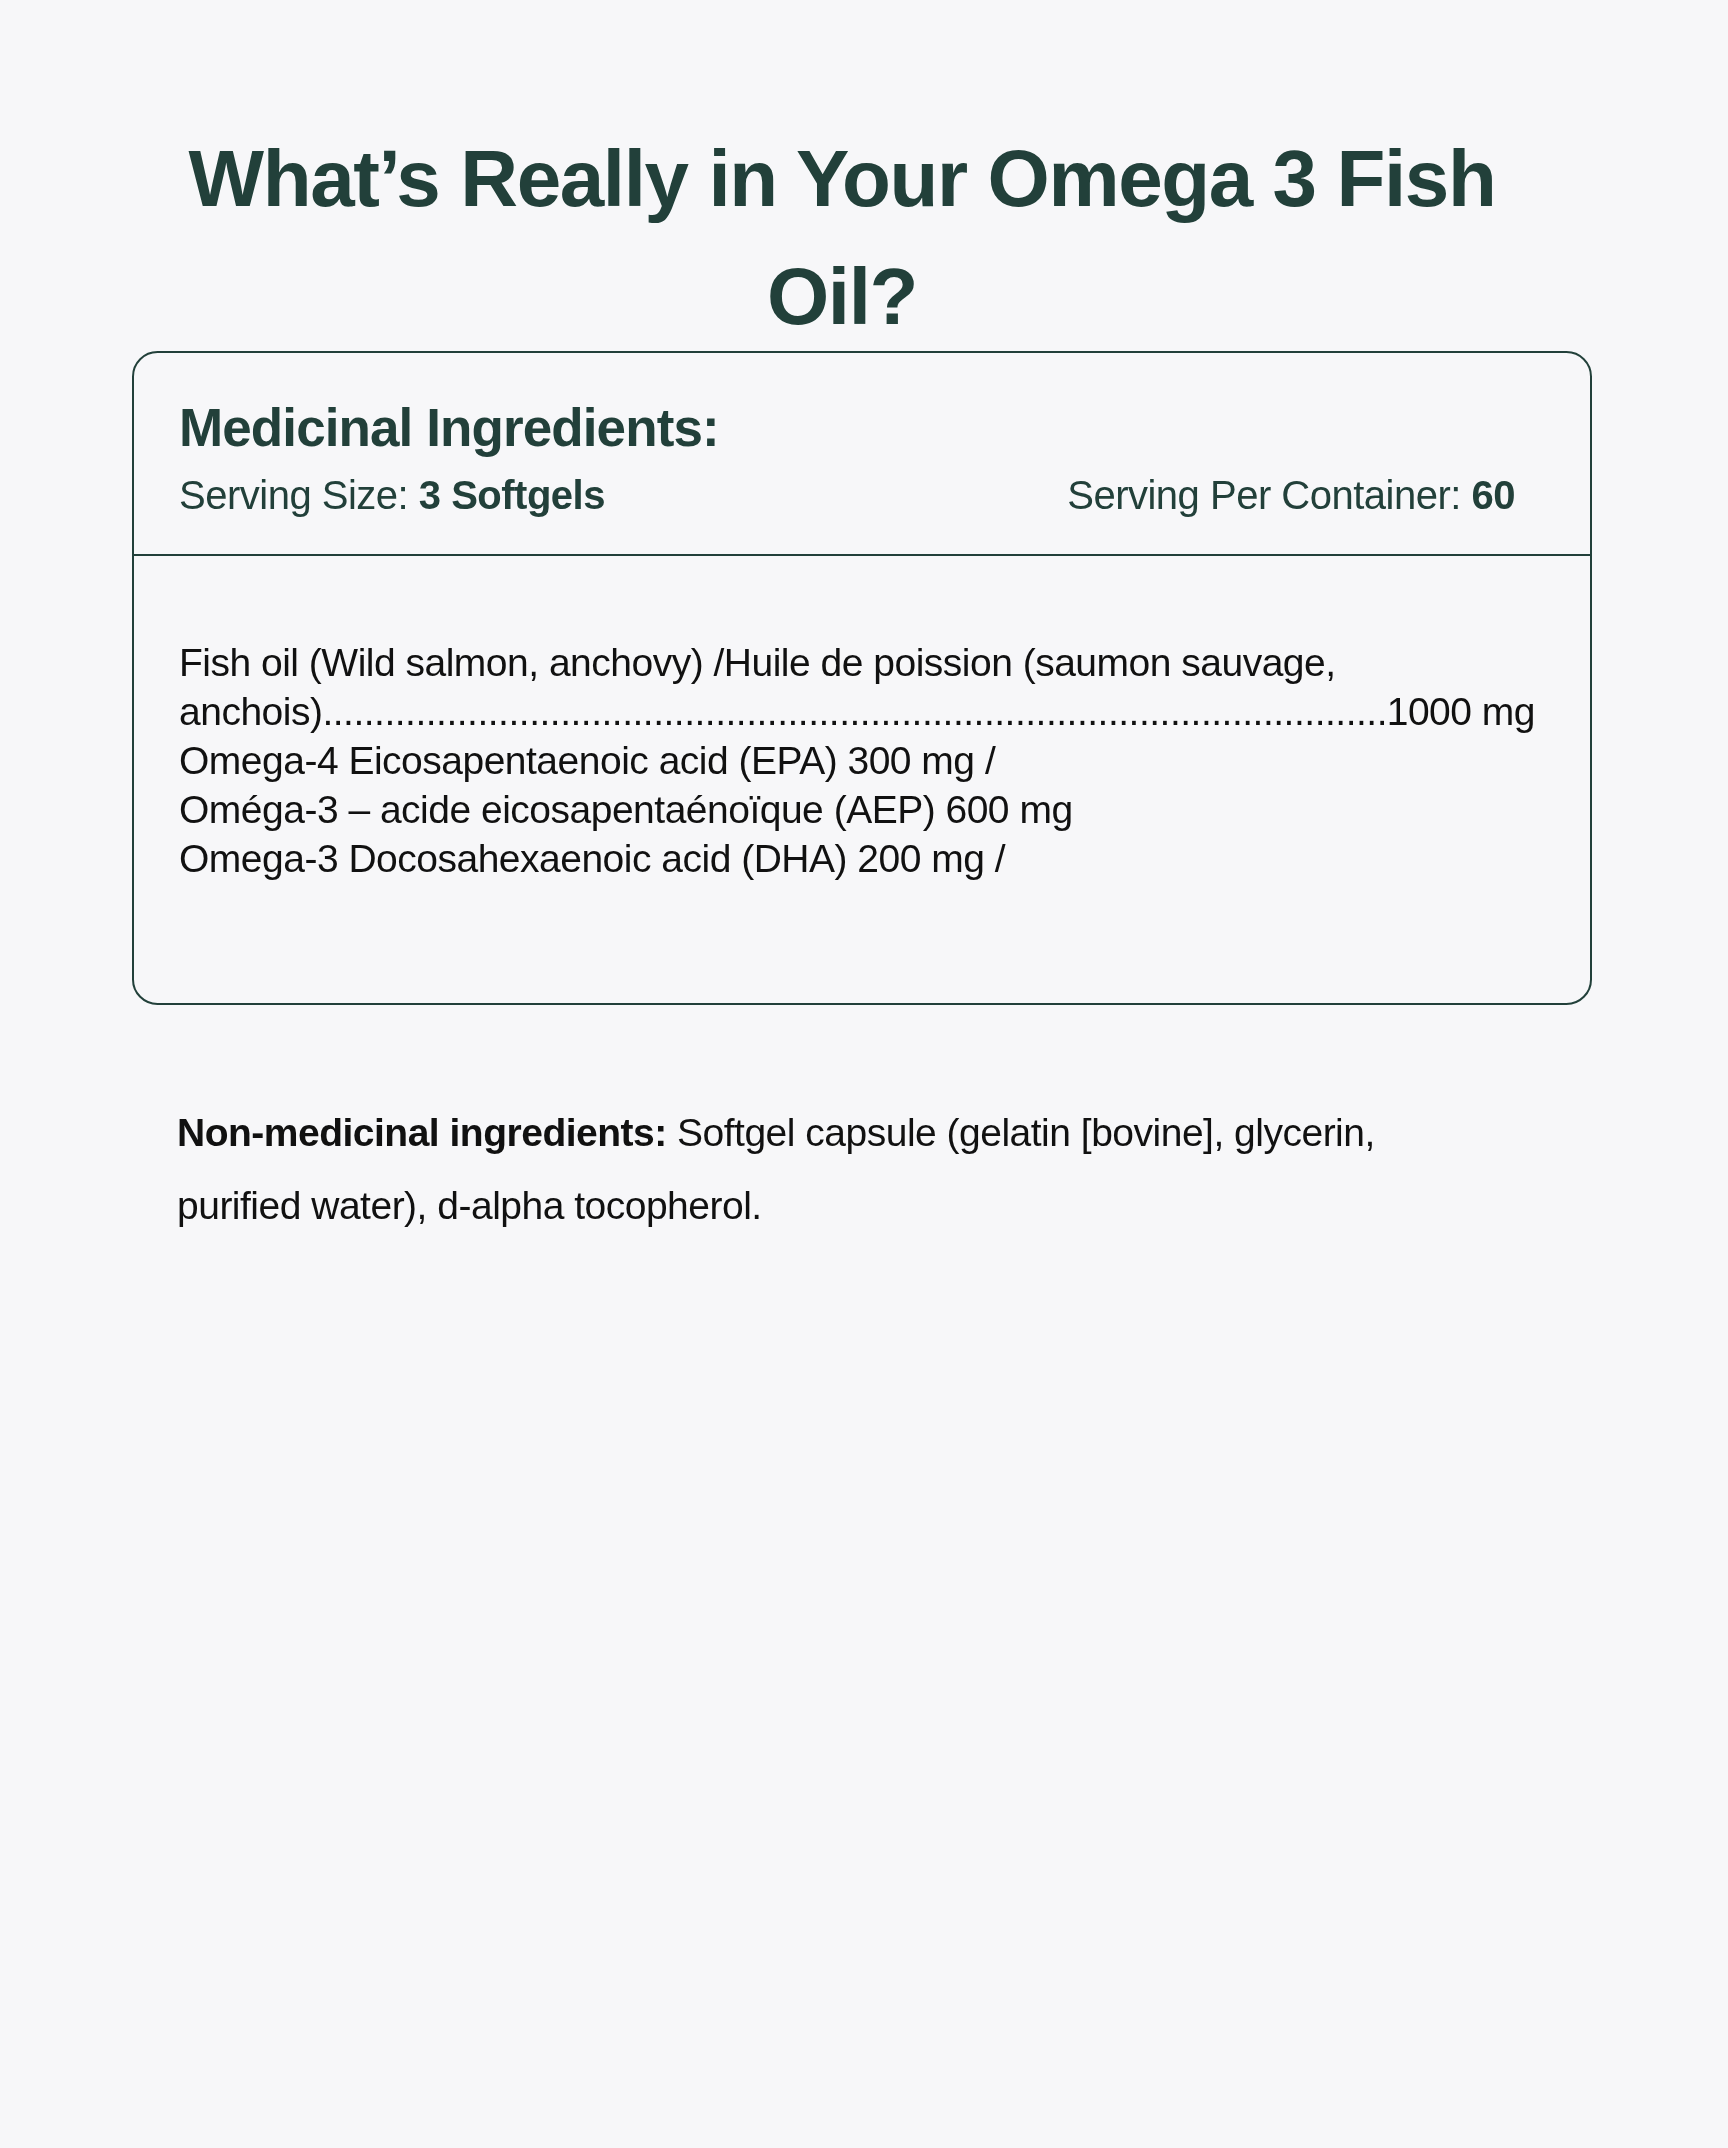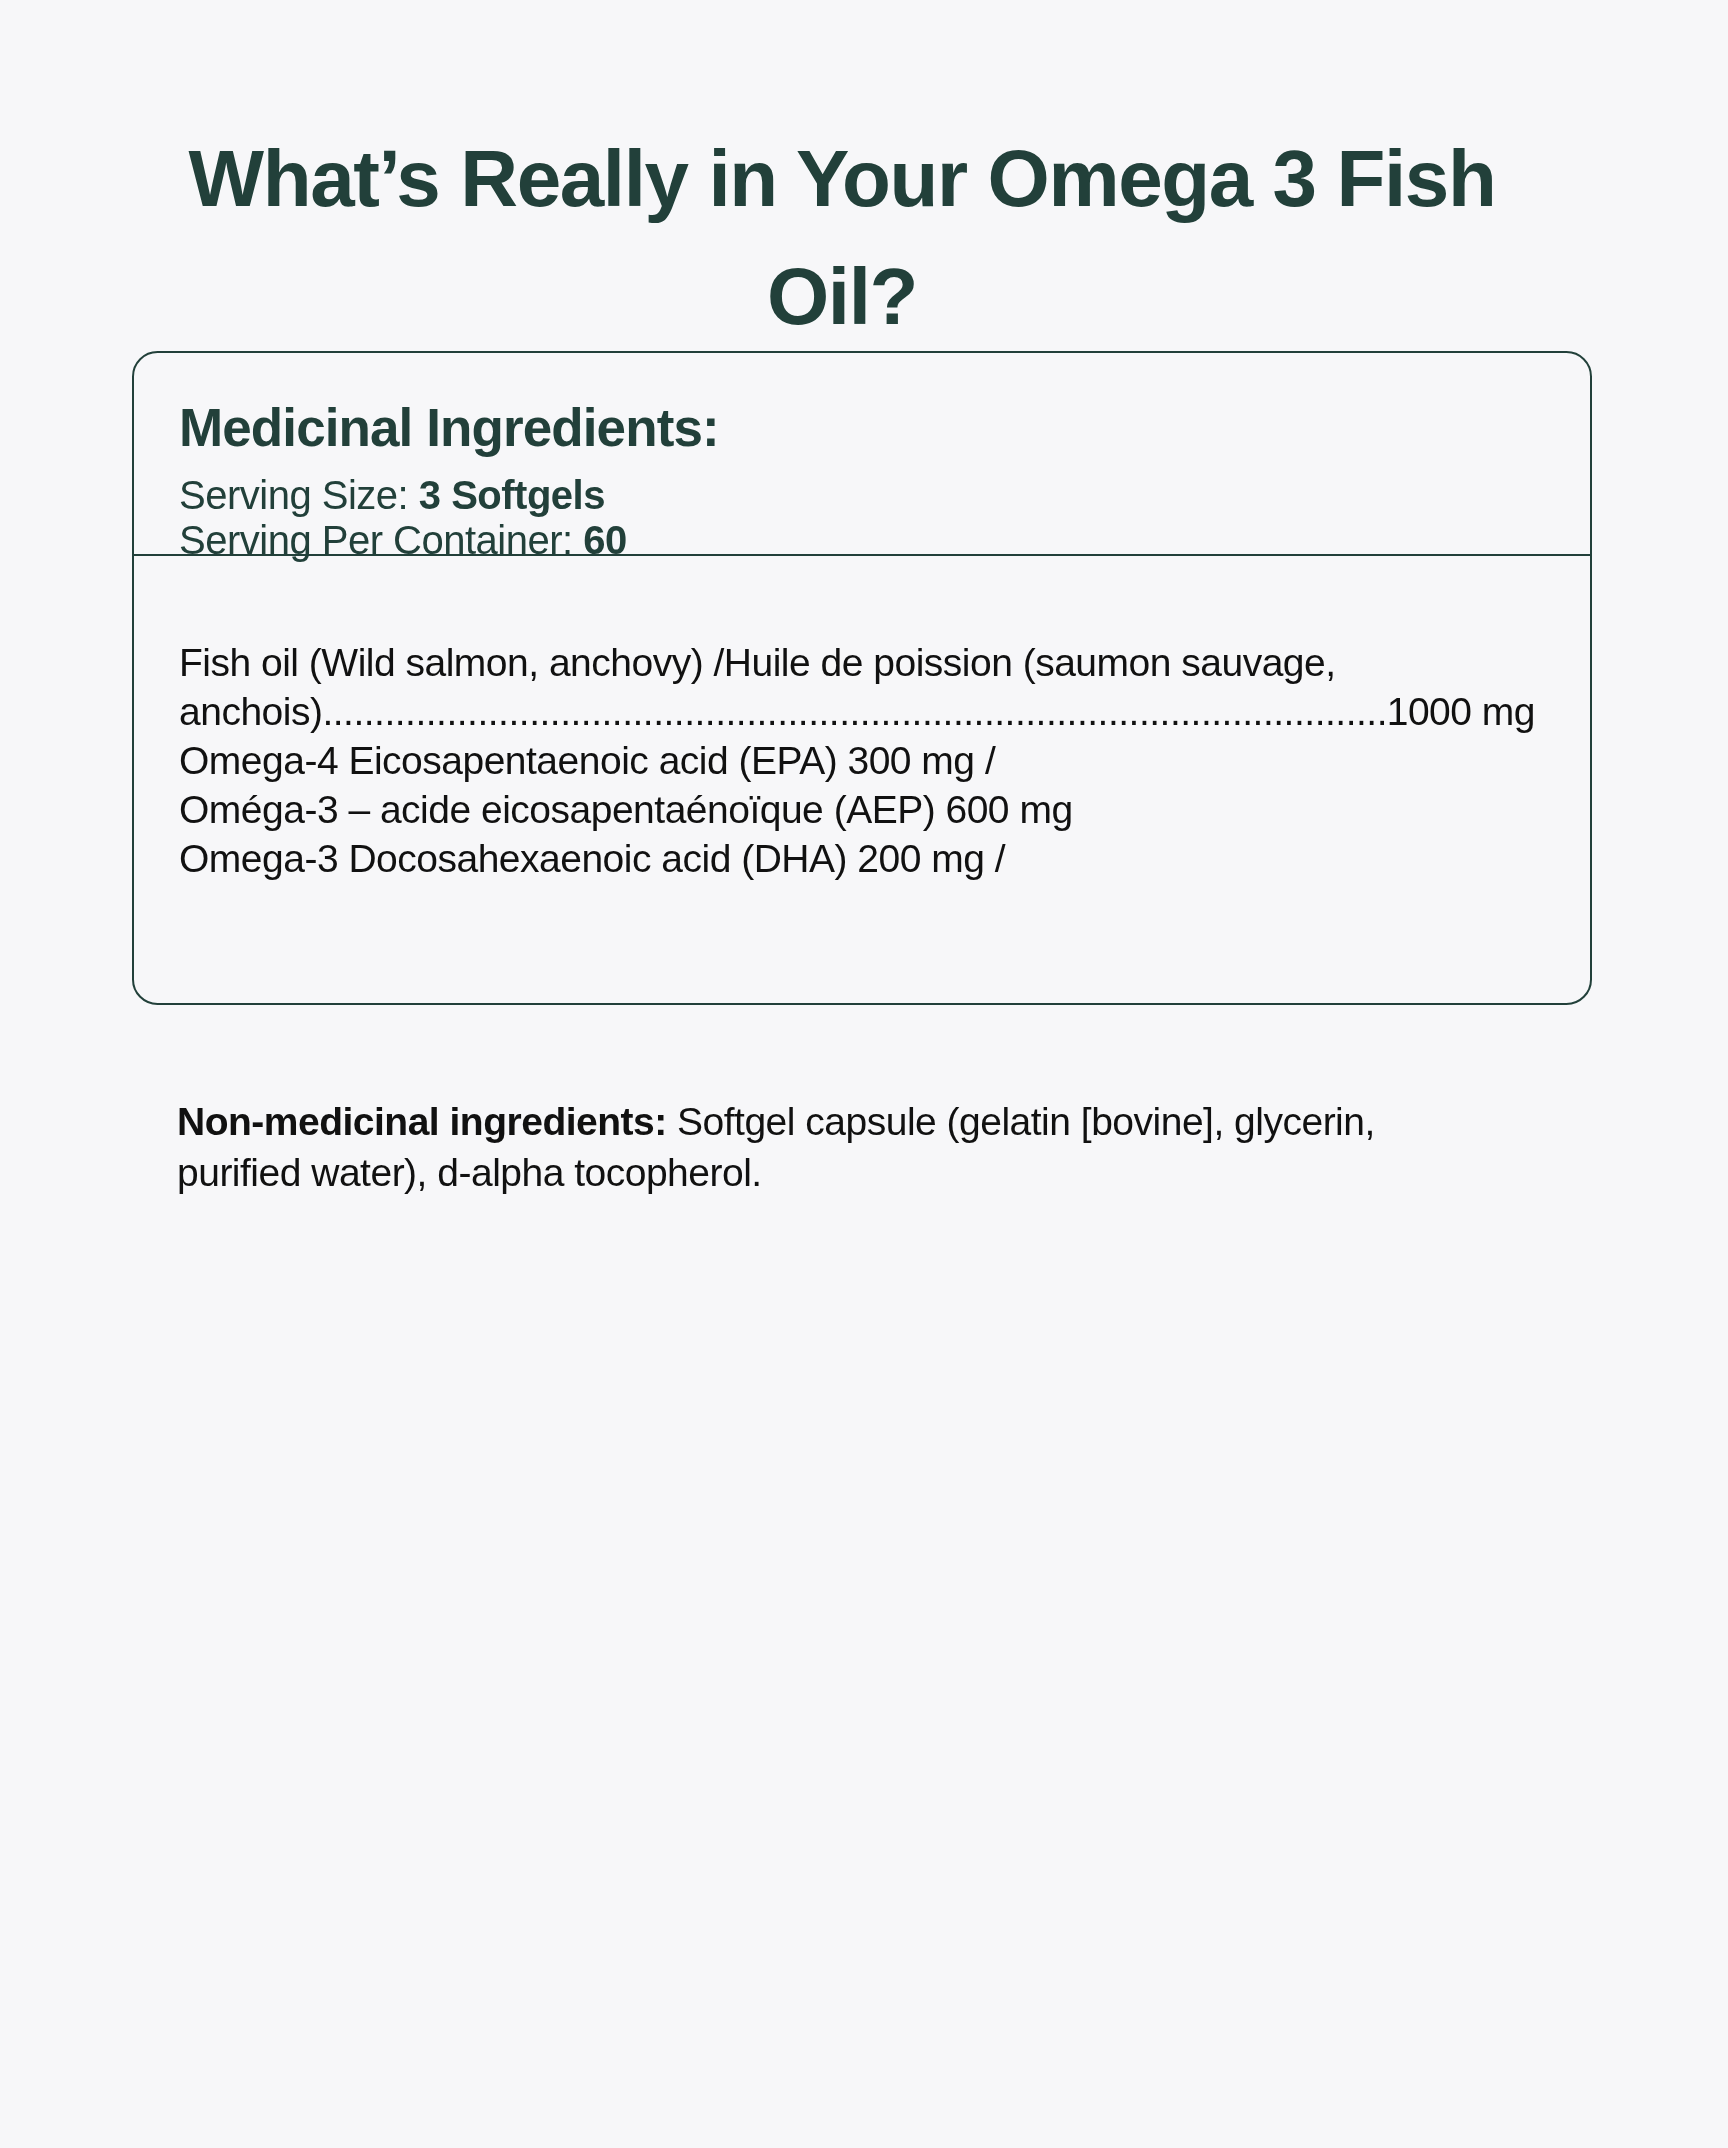--- a/index.html
+++ b/index.html
@@ -59,21 +59,20 @@
     .serving-row {
       position: absolute;
       left: 45px;
       right: 75px;
       top: 120px;
       display: flex;
       justify-content: space-between;
       font-size: 40px;
       color: #22403a;
       letter-spacing: -0.5px;
-      flex-direction: column;
     }
     .serving-row b { font-weight: 700; }
     .ingredients {
       position: absolute;
       left: 45px;
       right: 55px;
       top: 285px;
       font-size: 39px;
       line-height: 49px;
       color: #111111;
@@ -89,21 +88,21 @@
       flex: 1;
       overflow: hidden;
       white-space: nowrap;
     }
     .non-med {
       position: absolute;
       left: 177px;
       top: 1057px;
       width: 1273px;
       font-size: 39px;
-      line-height: 51px;
+      line-height: 73px;
       color: #111111;
       letter-spacing: -0.5px;
     }
     .non-med b { font-weight: 700; }
   </style>
 </head>
 <body>
 
 <h1 class="title">What’s Really in Your Omega 3 Fish Oil?</h1>
 

